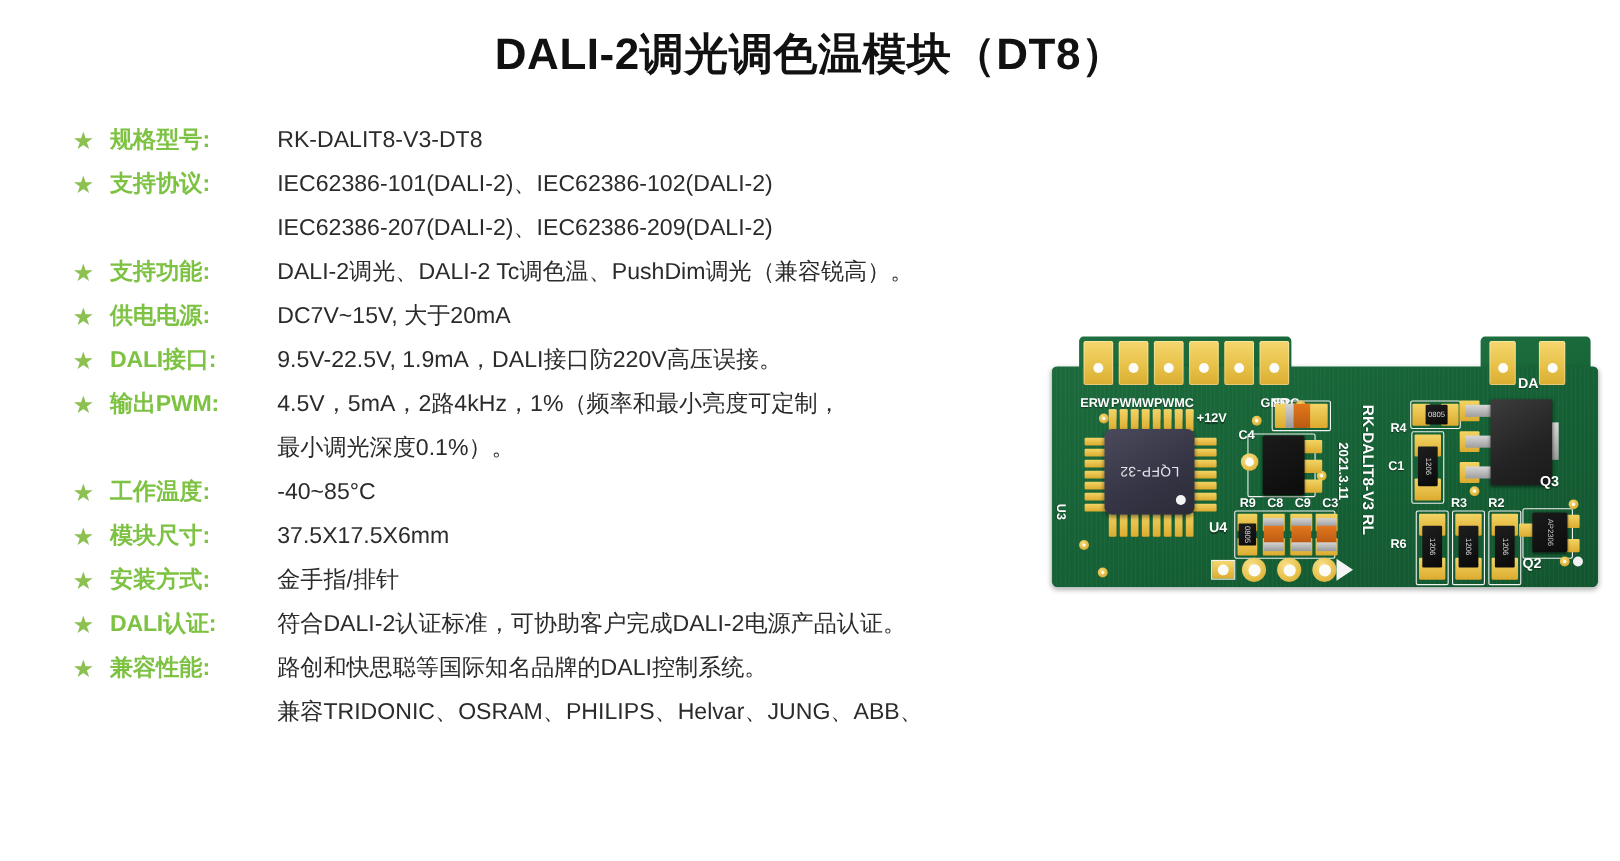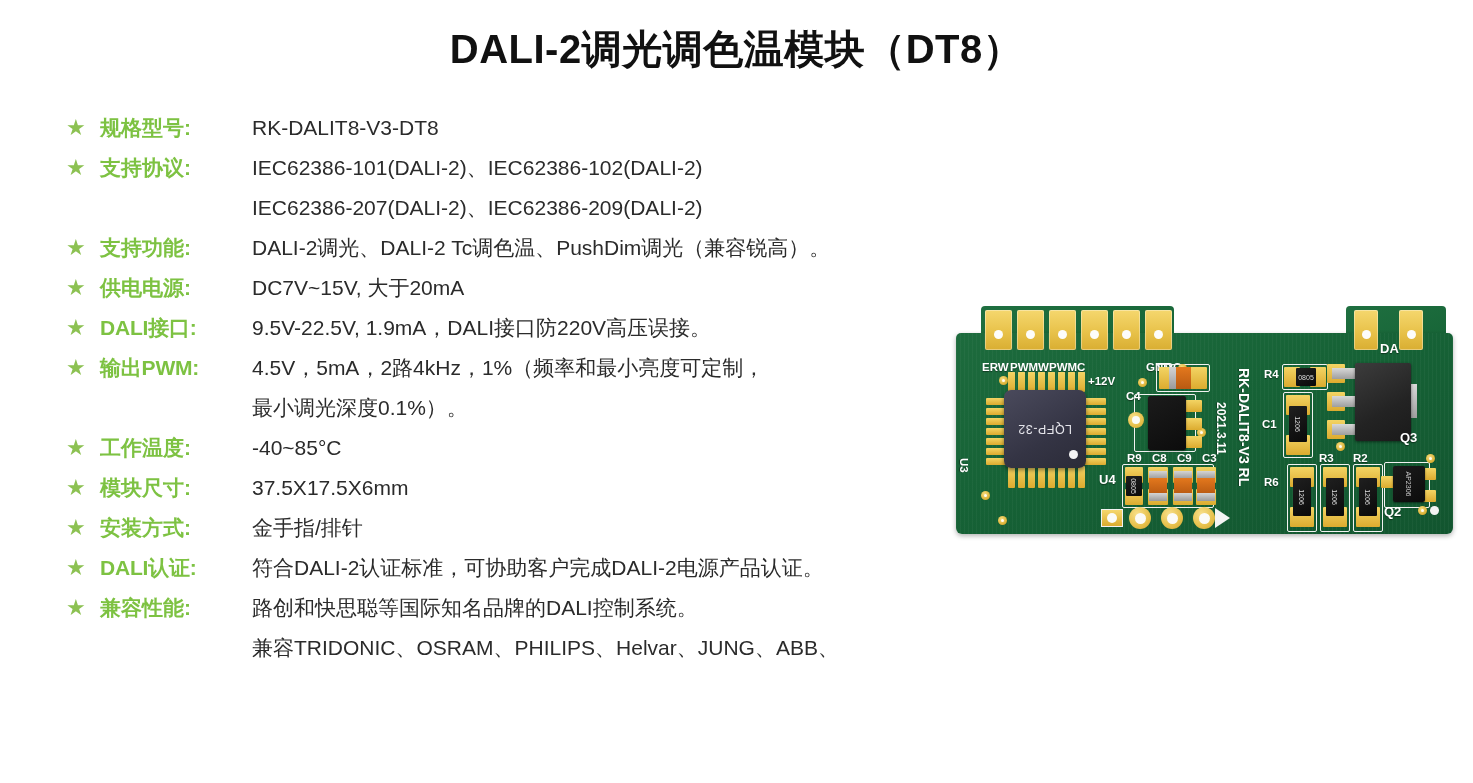--- a/index.html
+++ b/index.html
@@ -635,21 +635,21 @@
 
       <div class="silk-vert" style="left:296px; top:62px;">RK-DALIT8-V3 RL</div>
       <div class="silk-vert" style="left:272px; top:96px; font-size:12px;">2021.3.11</div>
 
       <div class="smd-silk" style="left:326px; top:58px; width:46px; height:26px;"></div>
       <div class="smd-pad" style="left:328px; top:61px; width:16px; height:20px;"></div>
       <div class="smd-pad" style="left:354px; top:61px; width:16px; height:20px;"></div>
       <div class="res-1206" style="left:340px; top:62px; width:20px; height:18px;">
           <span class="rcode" style="transform:none;">0805</span>
         </div>
-      <div class="ref-label" style="left:308px; top:62px;">R4</div>
+      <div class="ref-label" style="left:308px; top:78px;">R4</div>
 
       <div class="smd-silk" style="left:327px; top:86px; width:30px; height:66px;"></div>
       <div class="smd-pad" style="left:330px; top:89px; width:24px; height:20px;"></div>
       <div class="smd-pad" style="left:330px; top:129px; width:24px; height:20px;"></div>
       <div class="res-1206" style="left:333px; top:100px; width:18px; height:36px;">
           <span class="rcode">1206</span>
         </div>
       <div class="ref-label" style="left:306px; top:112px;">C1</div>
 
       <div class="mosfet-leg" style="left:376px; top:62px;  width:24px; height:11px;"></div>
@@ -664,21 +664,21 @@
 
       <div class="ref-label" style="left:363px; top:146px;">R3</div>
       <div class="ref-label" style="left:397px; top:146px;">R2</div>
 
       <div class="smd-silk" style="left:331px; top:158px; width:30px; height:68px;"></div>
       <div class="smd-pad" style="left:334px; top:161px; width:24px; height:20px;"></div>
       <div class="smd-pad" style="left:334px; top:201px; width:24px; height:20px;"></div>
       <div class="res-1206" style="left:337px; top:172px; width:18px; height:38px;">
           <span class="rcode">1206</span>
         </div>
-      <div class="ref-label" style="left:308px; top:170px;">R6</div>
+      <div class="ref-label" style="left:308px; top:183px;">R6</div>
 
       <div class="smd-silk" style="left:364px; top:158px; width:30px; height:68px;"></div>
       <div class="smd-pad" style="left:367px; top:161px; width:24px; height:20px;"></div>
       <div class="smd-pad" style="left:367px; top:201px; width:24px; height:20px;"></div>
       <div class="res-1206" style="left:370px; top:172px; width:18px; height:38px;">
           <span class="rcode">1206</span>
         </div>
 
       <div class="smd-silk" style="left:397px; top:158px; width:30px; height:68px;"></div>
       <div class="smd-pad" style="left:400px; top:161px; width:24px; height:20px;"></div>

